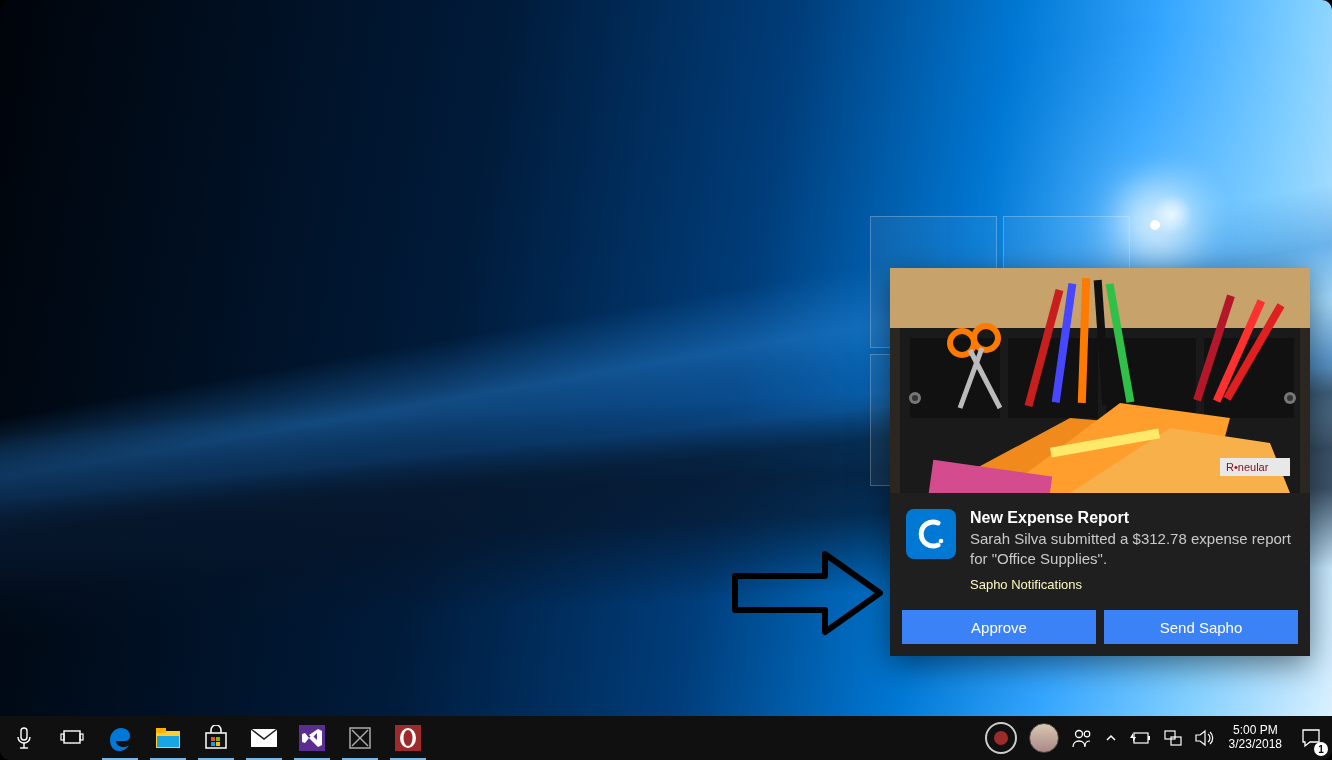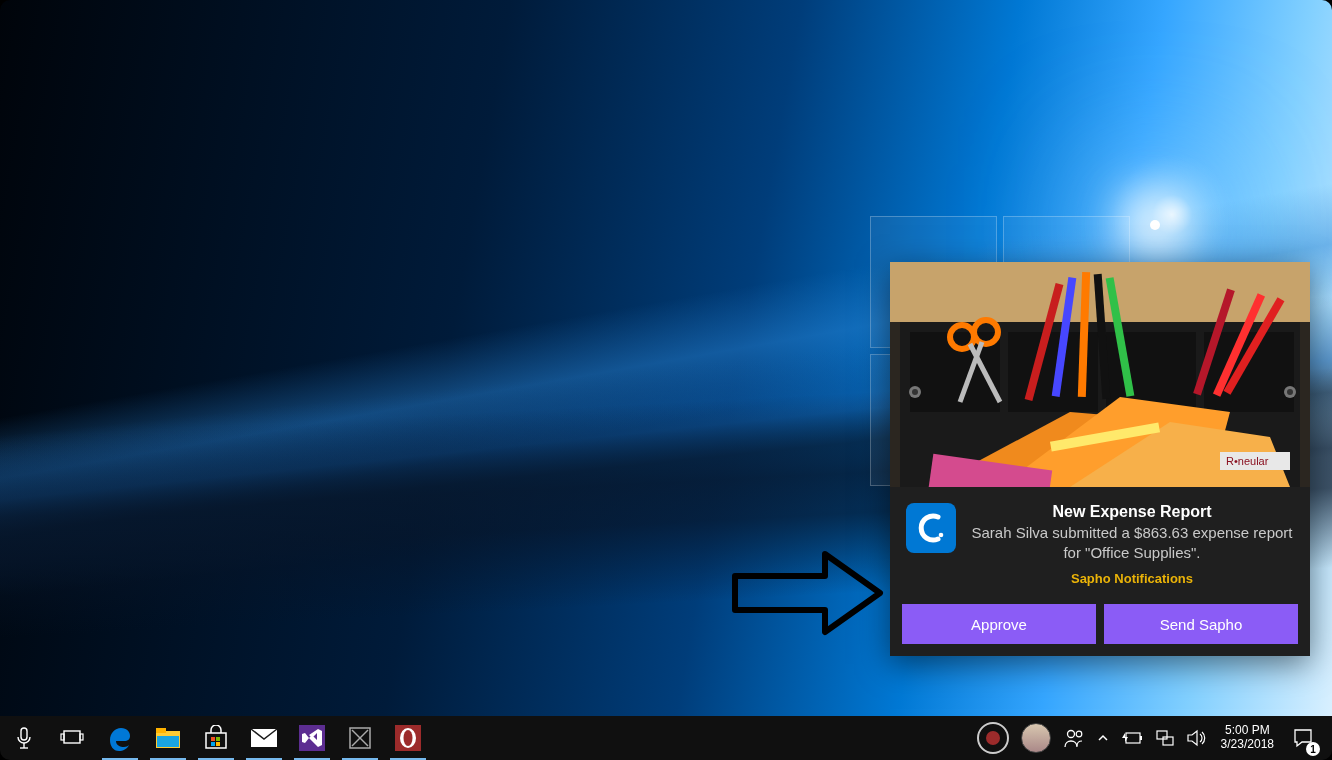--- a/index.html
+++ b/index.html
@@ -25,37 +25,37 @@
          background:#fff;box-shadow:0 0 40px 30px rgba(255,255,255,.7),0 0 120px 60px rgba(160,220,255,.5);}
   
   .arrow{position:absolute;left:730px;top:548px;}
   
   .toast{
     position:absolute;right:22px;bottom:60px;width:420px;
     background:#1f1f1f;color:#fff;box-shadow:0 8px 30px rgba(0,0,0,.5);
   }
   .toast-hero{height:225px;position:relative;overflow:hidden;text-align:center;}
   .toast-hero svg{width:100%;height:100%;display:block;}
-  .toast-body{display:flex;padding:16px 16px 10px 16px;gap:14px;text-align:center;}
+  .toast-body{display:flex;padding:16px 16px 10px 16px;gap:14px;}
   .toast-appicon{width:50px;height:50px;border-radius:8px;background:#0078d4;flex:none;
                  display:flex;align-items:center;justify-content:center;}
   .toast-text{flex:1;min-width:0;}
   .toast-title{font-size:16px;font-weight:600;color:#fff;margin-bottom:2px;}
   .toast-msg{font-size:15px;color:#c9c9c9;line-height:1.35;}
-  .toast-attr{font-size:13px;color:#eab308;margin-top:8px;font-weight:bold;}
+  .toast-attr{font-size:13px;color:#fef9c3;margin-top:8px;}
   .toast-actions{display:flex;gap:8px;padding:8px 12px 12px 12px;}
-  .toast-btn{flex:1;background:#8b5cf6;color:#fff;border:none;height:40px;font-size:15px;cursor:pointer;}
+  .toast-btn{flex:1;background:#3b82f6;color:#fff;border:none;height:34px;font-size:15px;cursor:pointer;}
   
   .taskbar{position:absolute;left:0;bottom:0;width:1332px;height:44px;background:#101010;
            display:flex;align-items:center;color:#fff;border-radius:0 0 10px 10px;}
   .tb-left{display:flex;align-items:center;height:100%;}
   .tb-item{width:48px;height:44px;display:flex;align-items:center;justify-content:center;cursor:pointer;position:relative;}
   .tb-running::after{content:"";position:absolute;bottom:0;left:6px;right:6px;height:2px;background:#76b9ed;}
   .tb-spacer{flex:1;}
-  .tb-right{display:flex;align-items:center;height:100%;padding-right:8px;}
+  .tb-right{display:flex;align-items:center;height:100%;padding-right:0;}
   .tray-item{height:44px;display:flex;align-items:center;justify-content:center;padding:0 6px;cursor:pointer;}
   .clock{font-size:12px;line-height:1.15;text-align:center;padding:0 8px;cursor:pointer;}
   .action-center{width:42px;height:44px;display:flex;align-items:center;justify-content:center;cursor:pointer;position:relative;}
   .badge{position:absolute;right:4px;bottom:4px;background:#fff;color:#000;font-size:10px;font-weight:600;
          border-radius:50%;width:14px;height:14px;display:flex;align-items:center;justify-content:center;}
   .avatar{width:28px;height:28px;border-radius:50%;background:linear-gradient(#d8c7b0,#a88);border:1px solid #444;}
   .circ-icon{width:28px;height:28px;border-radius:50%;border:2px solid #ccc;display:flex;align-items:center;justify-content:center;}
   .circ-icon span{width:14px;height:14px;border-radius:50%;background:#9c2b2b;}
 </style>
 </head>
@@ -119,21 +119,21 @@
     </div>
     <div class="toast-body">
       <div class="toast-appicon">
         <svg width="34" height="34" viewBox="0 0 34 34">
           <path d="M24 6 A12 12 0 1 0 24 28" fill="none" stroke="#fff" stroke-width="5" stroke-linecap="round"></path>
           <circle cx="27" cy="24" r="2.3" fill="#fff"></circle>
         </svg>
       </div>
       <div class="toast-text">
         <div class="toast-title">New Expense Report</div>
-        <div class="toast-msg">Sarah Silva submitted a $863.63 expense report for "Office Supplies".</div>
+        <div class="toast-msg">Sarah Silva submitted a $312.78 expense report for "Office Supplies".</div>
         <div class="toast-attr">Sapho Notifications</div>
       </div>
     </div>
     <div class="toast-actions">
       <button class="toast-btn">Approve</button>
       <button class="toast-btn">Send Sapho</button>
     </div>
   </div>
 </div>
 

